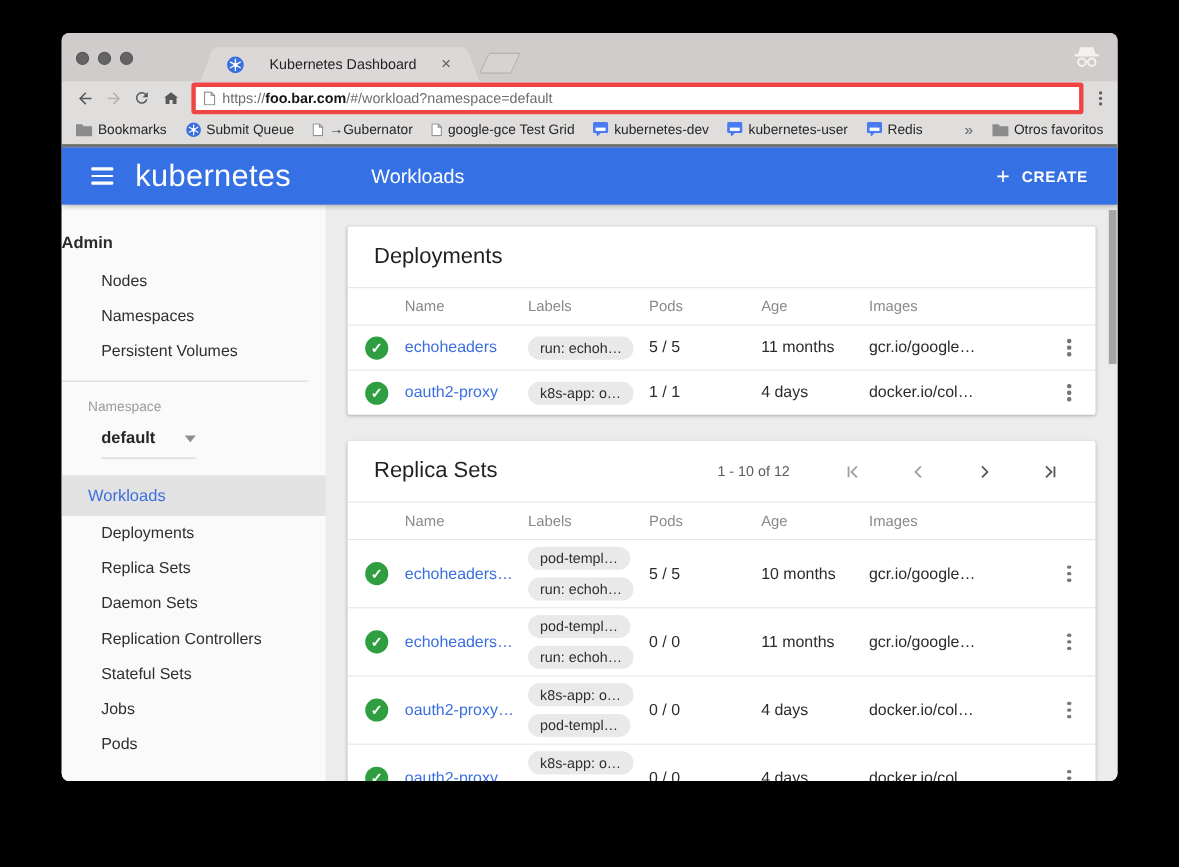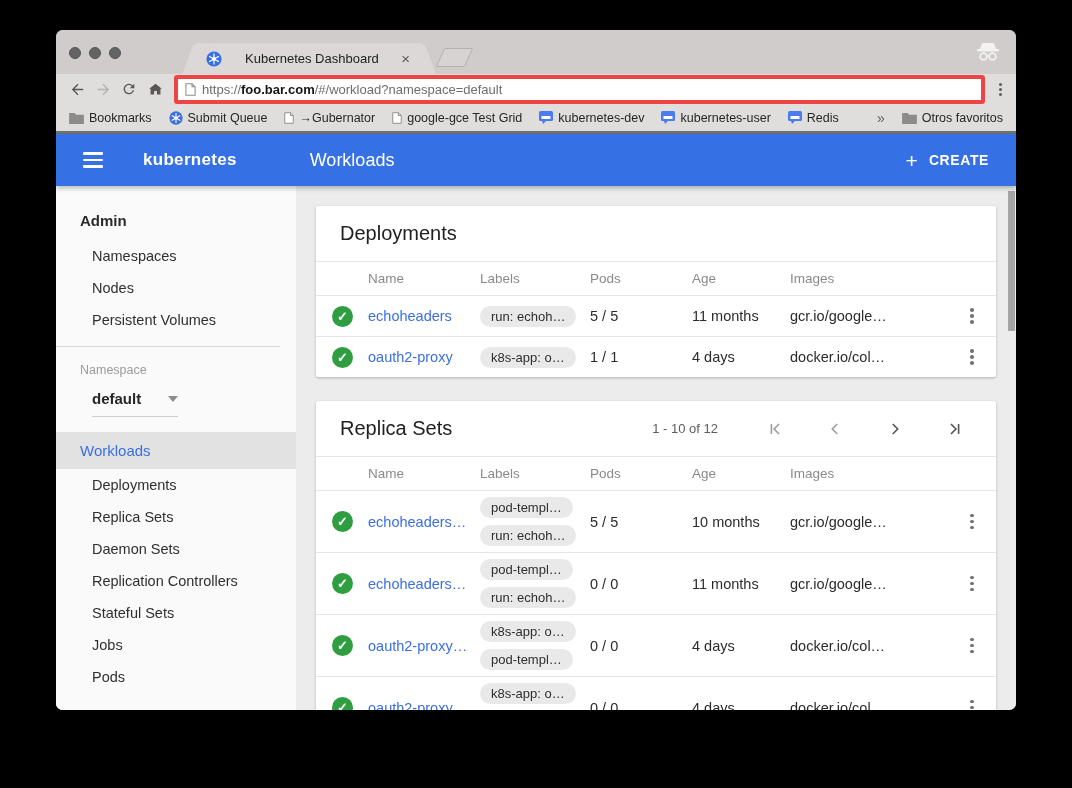--- a/index.html
+++ b/index.html
@@ -38,30 +38,30 @@
              align-items:center;padding:0 13px;gap:17px;flex:none;font-size:12.5px;color:#262626;}
   .bm{display:flex;align-items:center;gap:5px;white-space:nowrap;}
   .bm-spacer{flex:1;}
   .bm-chev{color:#5f5f5f;font-size:14px;}
 
   
   .appheader{height:52px;background:#3570e4;display:flex;align-items:center;color:#fff;flex:none;
              box-shadow:0 2px 5px rgba(0,0,0,.28);position:relative;z-index:5;}
   .hamburger{margin-left:27px;display:flex;flex-direction:column;gap:4px;}
   .hamburger i{width:20px;height:2.5px;background:#fff;border-radius:1px;}
-  .brand{margin-left:40px;font-size:17px;font-weight:700;letter-spacing:.3px;}
+  .brand{margin-left:20px;font-size:28px;font-weight:400;letter-spacing:.3px;}
   .pagetitle{margin-left:73px;font-size:18px;font-weight:400;}
   .create{margin-left:auto;margin-right:27px;display:flex;align-items:center;gap:11px;}
   .create .plus{font-size:21px;font-weight:300;line-height:1;}
   .create .lbl{font-size:14px;font-weight:600;letter-spacing:.6px;}
 
   
   .content{flex:1;display:flex;position:relative;overflow:hidden;background:#ececec;}
   .sidebar{width:240px;background:#fafafa;flex:none;padding-top:16px;}
-  .nav-top{height:38px;line-height:38px;padding-left:24px;font-size:15px;font-weight:600;color:#2b2b2b;}
+  .nav-top{height:38px;line-height:38px;font-size:15px;font-weight:600;color:#2b2b2b;}
   .nav-sub{height:32px;line-height:32px;padding-left:36px;font-size:14.5px;color:#2f2f2f;}
   .sb-divider{border-top:1px solid #d8d8d8;margin:10px 16px 0 0;}
   .ns-label{padding-left:24px;margin-top:16px;font-size:12.5px;color:#9b9b9b;}
   .ns-select{margin:13px 0 0 36px;width:86px;display:flex;align-items:center;justify-content:space-between;
              font-size:15px;font-weight:600;color:#262626;padding-bottom:9px;border-bottom:1px solid #cfcfcf;}
   .tri{width:0;height:0;border-left:5px solid transparent;border-right:5px solid transparent;border-top:6px solid #8d8d8d;}
   .nav-selected{margin-top:15px;height:37px;line-height:37px;background:#e2e2e2;color:#3b6fe0;
                 padding-left:24px;font-size:15px;font-weight:500;}
 
   .main{flex:1;padding:20px 20px 0 20px;overflow:hidden;}
@@ -244,22 +244,22 @@
     <span class="create">
       <span class="plus">+</span>
       <span class="lbl">CREATE</span>
     </span>
   </div>
 
   <div class="content">
 
     <aside class="sidebar">
       <div class="nav-top">Admin</div>
+      <div class="nav-sub">Nodes</div>
       <div class="nav-sub">Namespaces</div>
-      <div class="nav-sub">Nodes</div>
       <div class="nav-sub">Persistent Volumes</div>
       <div class="sb-divider"></div>
       <div class="ns-label">Namespace</div>
       <div class="ns-select">
         <span>default</span>
         <span class="tri"></span>
       </div>
       <div class="nav-selected">Workloads</div>
       <div class="nav-sub">Deployments</div>
       <div class="nav-sub">Replica Sets</div>

